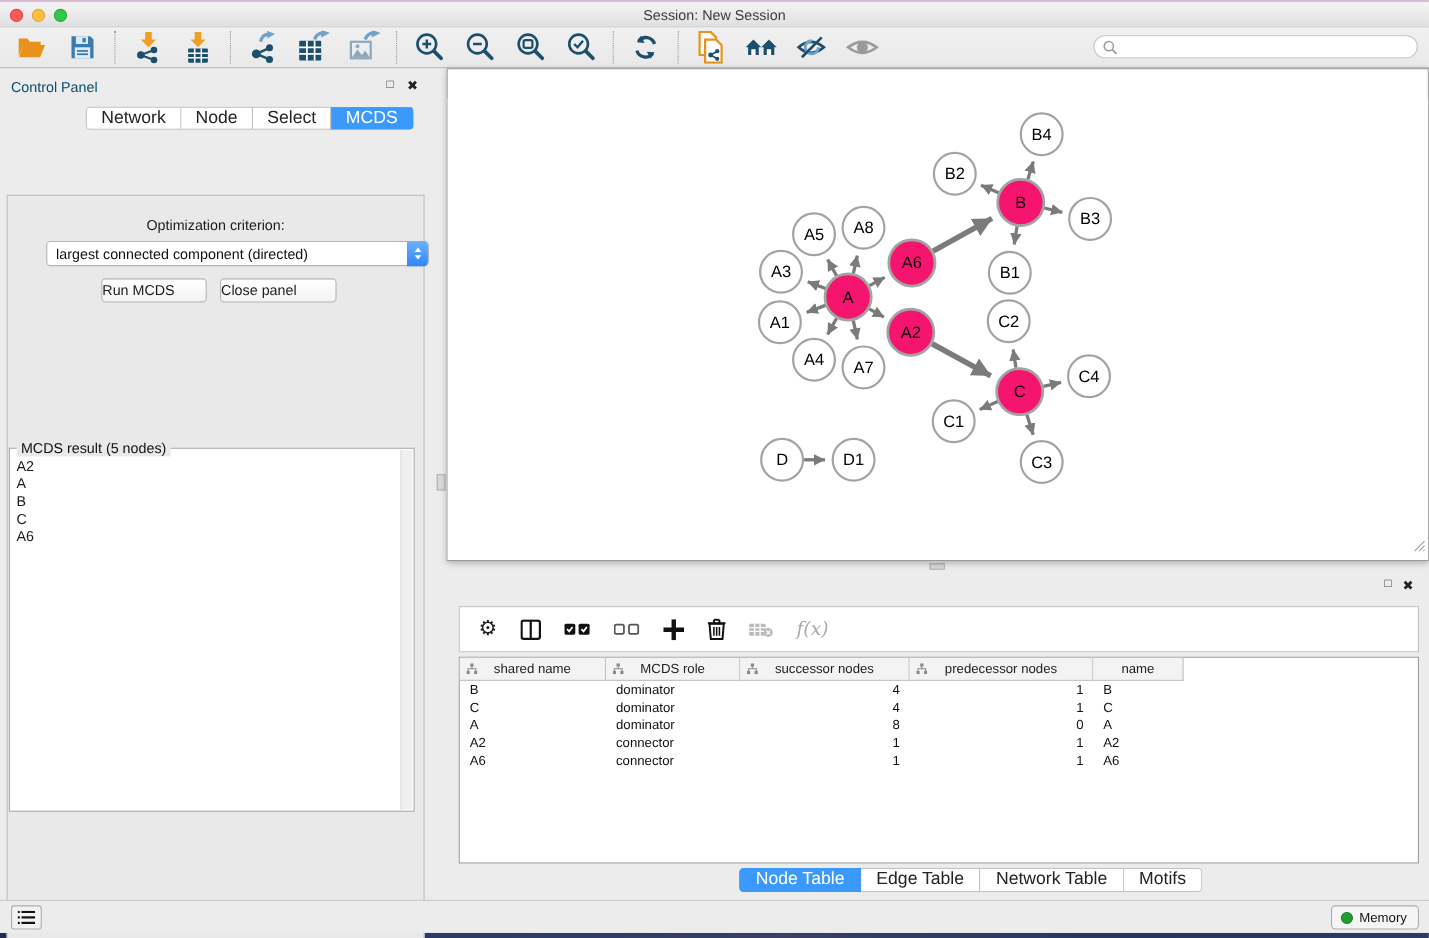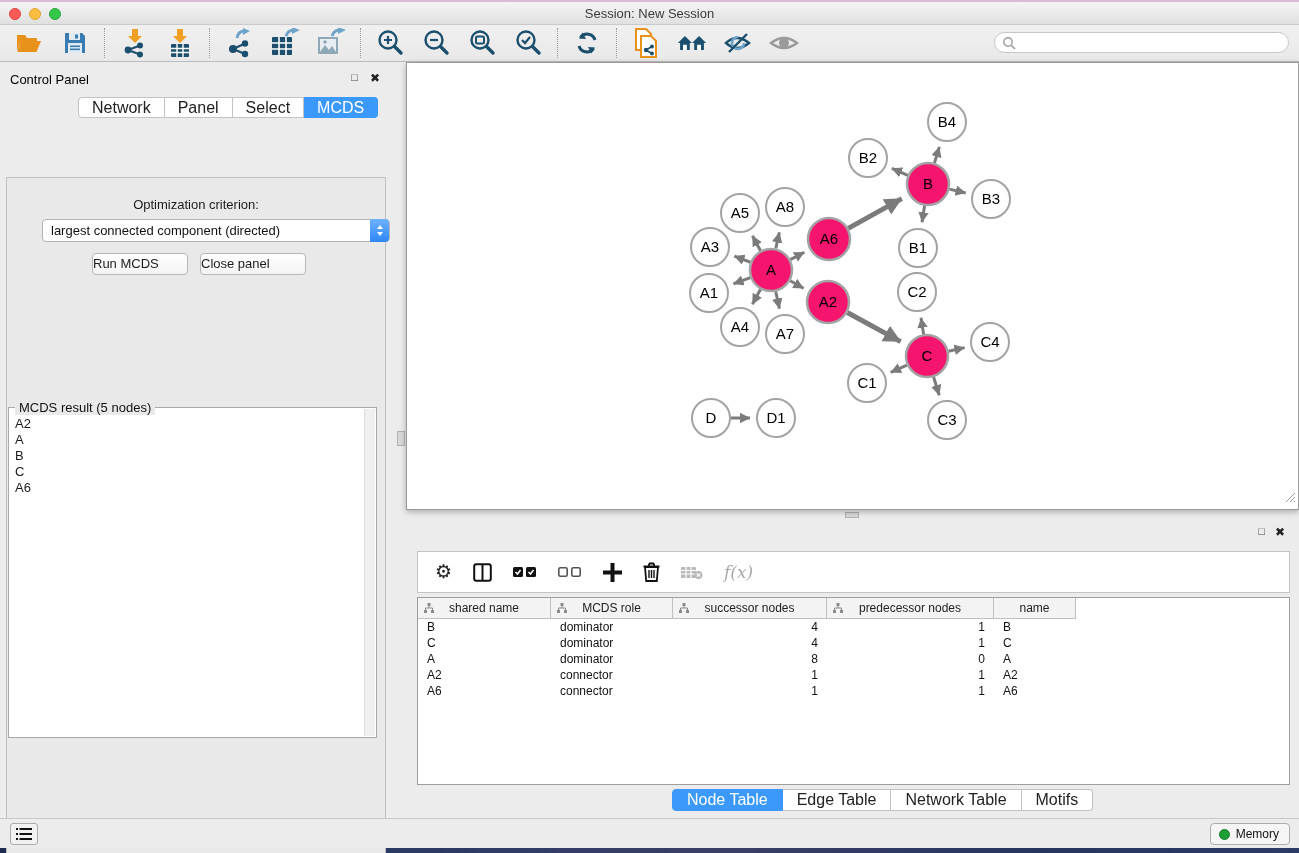--- a/index.html
+++ b/index.html
@@ -28,21 +28,21 @@
     background:linear-gradient(#f0f0f0,#e9e9e9); border-bottom:1px solid #bdbdbd;
     display:flex; align-items:center; padding-left:14px; }
   .tb-group { display:flex; align-items:center; gap:16px; padding:0 14px; }
   .tb-sep { width:1px; height:30px; border-left:1px dotted #9a9a9a; }
   .tb-btn { width:30px; height:30px; display:flex; align-items:center; justify-content:center; }
   .search-wrap { position:absolute; right:10px; top:7px; }
   .search-field { width:295px; height:21px; background:#fff; border:1px solid #c6c6c6;
     border-radius:11px; display:flex; align-items:center; padding-left:7px; }
 
   
-  .panel-header-title { font-size:13px; color:#000000; }
+  .panel-header-title { font-size:13px; color:#0c4a6e; }
   .win-ctl { font-size:12px; color:#222; cursor:default; }
   .win-ctl.square { font-size:11px; color:#444; }
 
   
   .control-panel { position:absolute; left:0; top:62px; width:392px; height:756px; }
   .cp-title { position:absolute; left:10px; top:10px; }
   .cp-float { position:absolute; right:34px; top:9px; }
   .cp-close { position:absolute; right:12px; top:9px; }
   .cp-inset { position:absolute; left:6px; top:115px; width:380px; height:685px;
     background:#e9e9e9; border:1px solid #bebebe; }
@@ -312,21 +312,21 @@
 </div>
 
 <div class="control-panel">
   <div class="panel-header-title cp-title">Control Panel</div>
   <div class="win-ctl square cp-float">□</div>
   <div class="win-ctl cp-close">✖</div>
 
   <div class="cp-inset"></div>
   <div class="seg cp-tabs" id="cp-tabs">
       <div class="tab">Network</div>
-      <div class="tab">Panel</div>
+      <div class="tab">Node</div>
       <div class="tab">Select</div>
       <div class="tab active">MCDS</div>
     </div>
 
   <div class="opt-label">Optimization criterion:</div>
 
   <div class="dropdown">
     <span>largest connected component (directed)</span>
     <div class="dd-stepper">
       <div class="tri-up"></div>

